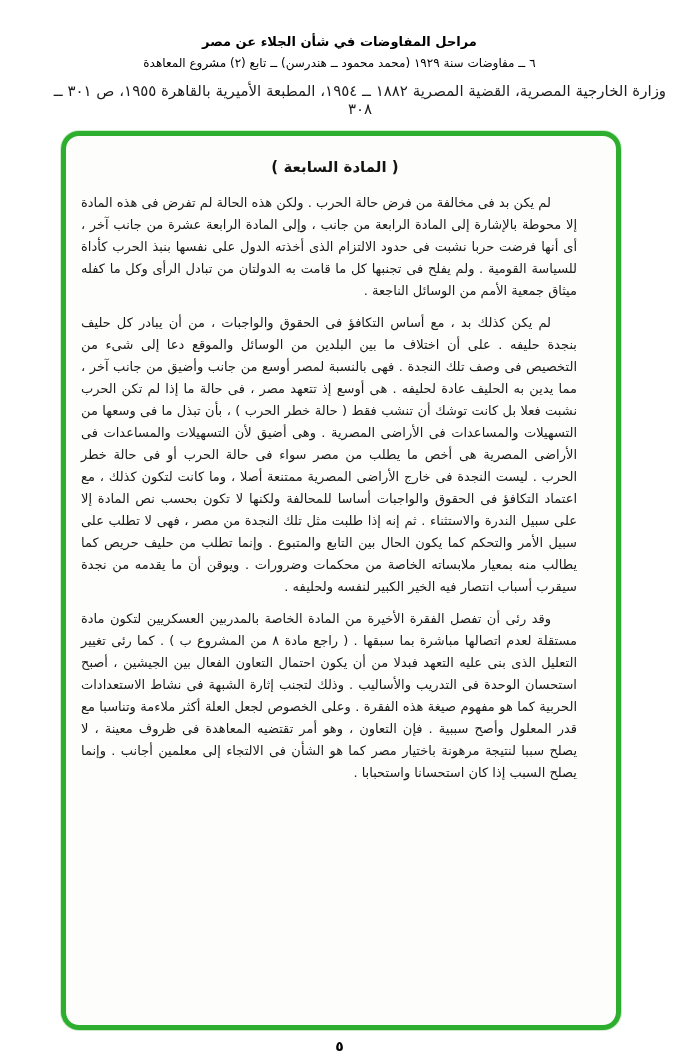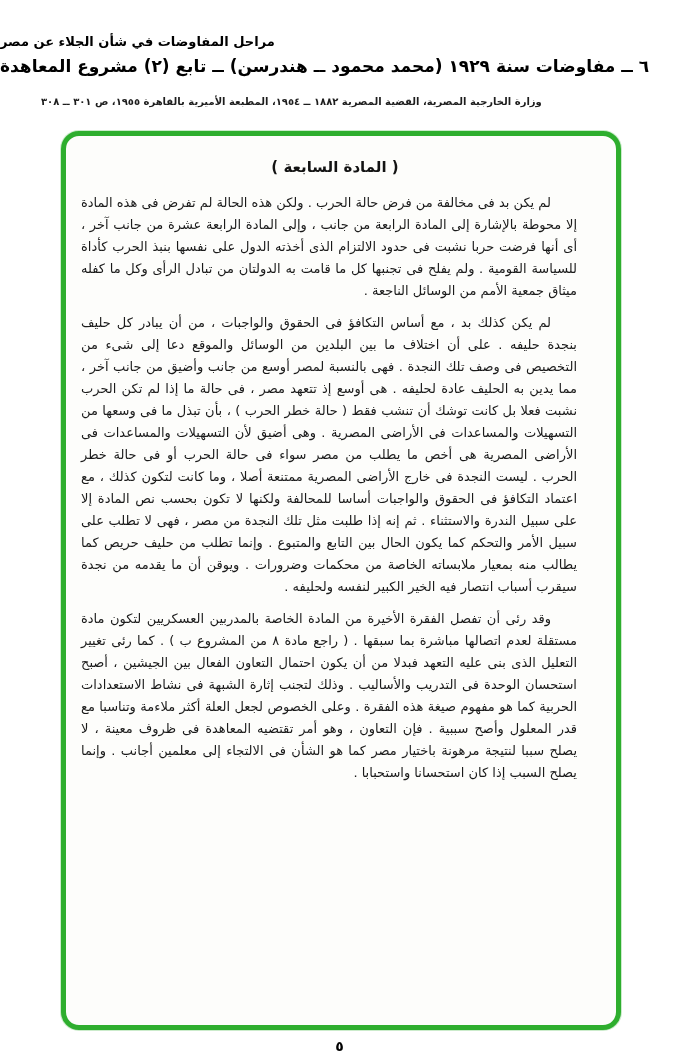--- a/index.html
+++ b/index.html
@@ -10,37 +10,37 @@
     font-family: "DejaVu Sans", sans-serif;
     color: #161616;
   }
   .page {
     position: relative;
     width: 679px; height: 1061px;
     direction: rtl;
     overflow: hidden;
   }
   .header {
-    text-align: left;
+    text-align: center;
     padding-top: 34px;
     color: #000;
   }
   .header-line1 {
     font-size: 13px;
     font-weight: bold;
     margin-bottom: 7px;
   }
   .header-line2 {
-    font-size: 17px;
-    font-weight: bold;
-    margin-bottom: 20px;
+    font-size: 12px;
+    font-weight: normal;
+    margin-bottom: 12px;
   }
   .header-line3 {
-    font-size: 10px;
-    font-weight: bold;
+    font-size: 15px;
+    font-weight: normal;
     color: #1d1d1d;
     padding-left: 41px;
   }
   .green-box {
     position: absolute;
     top: 131px;
     left: 61px;
     width: 560px;
     height: 899px;
     border: 5px solid #2eae2e;

